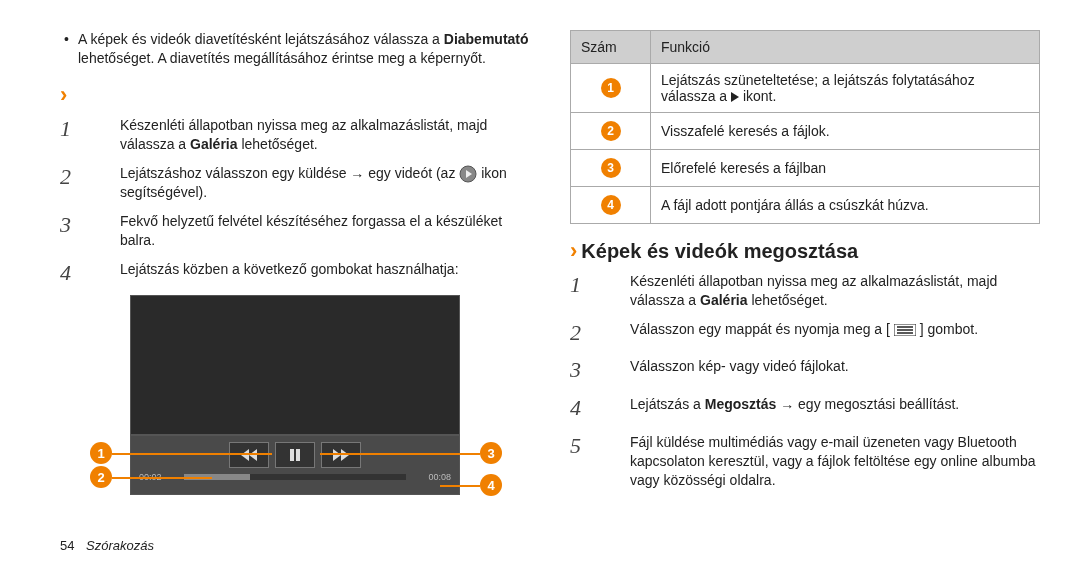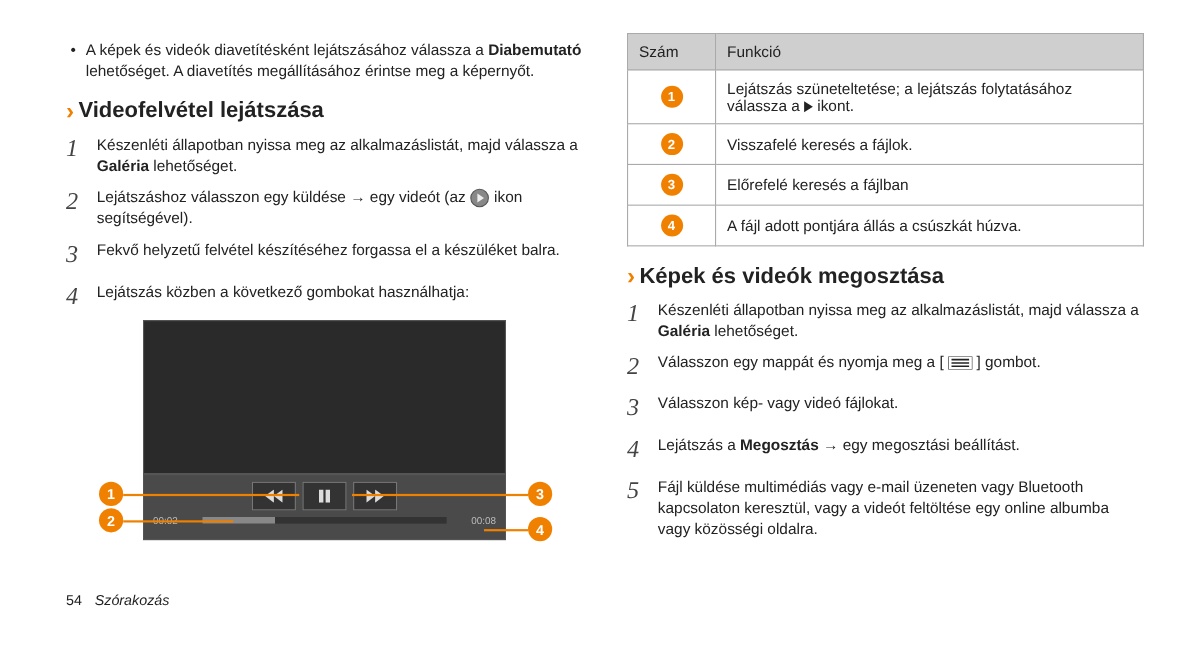--- a/index.html
+++ b/index.html
@@ -1,27 +1,27 @@
 <!DOCTYPE html>
 <html><head>
 <meta charset="utf-8">
 <style>
   * { margin: 0; padding: 0; box-sizing: border-box; }
   body { font-family: Arial, Helvetica, sans-serif; font-size: 14px; color: #222; width: 1080px; height: 586px; background: #fff; position: relative; }
-  .page { display: flex; padding: 30px 40px 10px 60px; gap: 40px; align-items: center; }
+  .page { display: flex; padding: 30px 40px 10px 60px; gap: 40px; }
   .col { flex: 1; }
   .bullet-item { padding-left: 18px; position: relative; line-height: 1.35; margin-bottom: 2px; }
   .bullet-item::before { content: "•"; position: absolute; left: 4px; }
   .section-head { margin: 14px 0 6px 0; display:flex; align-items:center; }
   .chevron { color: #f08000; font-size: 22px; font-weight: bold; margin-right: 4px; }
   .section-title { font-size: 20px; font-weight: bold; }
   .numlist { list-style:none; }
   .numlist li { display:flex; margin-bottom: 8px; line-height:1.35; }
   .numlist .num { font-family: Georgia, 'Times New Roman', serif; font-style: italic; font-size: 22px; width: 28px; flex-shrink:0; color:#444; }
-  .numlist .txt { flex:1; padding-top:2px; }
+  .numlist .txt { flex:1; padding-top:2px;margin-left:32px; }
   .play-icon-svg { display:inline-block; vertical-align:middle; }
   .menu-icon-svg { display:inline-block; vertical-align:middle; }
   .player { position:relative; width: 370px; margin: 8px 0 0 30px; }
   .player-screen { background:#2a2a2a; width: 330px; height: 140px; margin-left:40px; border:1px solid #555; }
   .player-controls { background:#4a4a4a; width:330px; height:60px; margin-left:40px; border:1px solid #555; position:relative; }
   .btn-row { display:flex; justify-content:center; gap:6px; padding-top:6px;}
   .ctrl-btn { width:40px; height:26px; background:#333; border:1px solid #777; color:#ddd; display:flex; align-items:center; justify-content:center; font-size:14px;}
   .seek-row { display:flex; align-items:center; gap:22px; padding: 4px 8px; }
   .time-lbl { font-size:9px; color:#bbb; }
   .seekbar { flex:1; height:6px; background:#333; position:relative;}
@@ -45,21 +45,20 @@
 <div class="page">
 
   <div class="col">
 
     <div class="bullet-item">
       <span>A képek és videók diavetítésként lejátszásához válassza a </span><b>Diabemutató</b><span> lehetőséget. A diavetítés megállításához érintse meg a képernyőt.</span>
     </div>
 
     <div class="section-head">
       <span class="chevron">›</span>
-      <span class="section-title">Videofelvétel lejátszása</span>
     </div>
 
     <ol class="numlist">
       <li>
         <span class="num">1</span>
         <span class="txt">
           <span>Készenléti állapotban nyissa meg az alkalmazáslistát, majd válassza a </span><b>Galéria</b><span> lehetőséget.</span>
         </span>
       </li>
       <li>
@@ -189,21 +188,21 @@
         <span class="txt">Válasszon kép- vagy videó fájlokat.</span>
       </li>
       <li>
         <span class="num">4</span>
         <span class="txt">
           <span>Lejátszás a </span><b>Megosztás</b><span> → egy megosztási beállítást.</span>
         </span>
       </li>
       <li>
         <span class="num">5</span>
-        <span class="txt">Fájl küldése multimédiás vagy e-mail üzeneten vagy Bluetooth kapcsolaton keresztül, vagy a videót feltöltése egy online albumba vagy közösségi oldalra.</span>
+        <span class="txt">Fájl küldése multimédiás vagy e-mail üzeneten vagy Bluetooth kapcsolaton keresztül, vagy a fájlok feltöltése egy online albumba vagy közösségi oldalra.</span>
       </li>
     </ol>
 
   </div>
 </div>
 
 <div class="footer">
   <span class="pagenum">54</span>
   <span class="footer-label">Szórakozás</span>
 </div>

